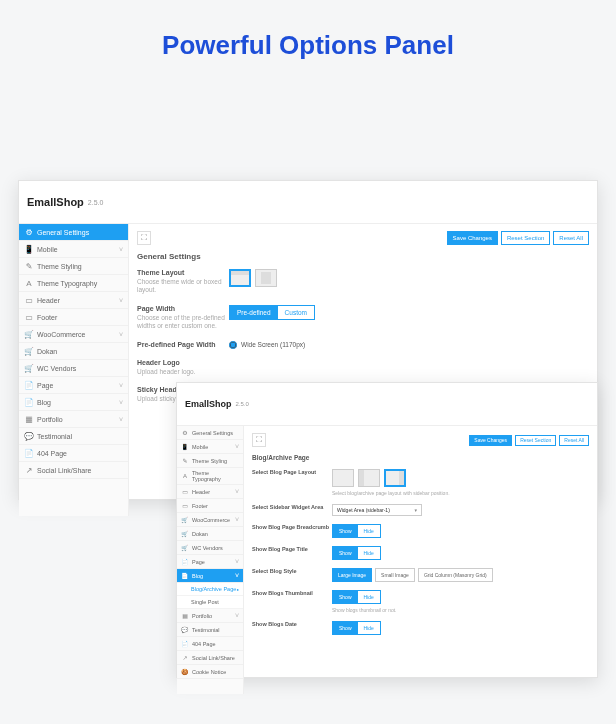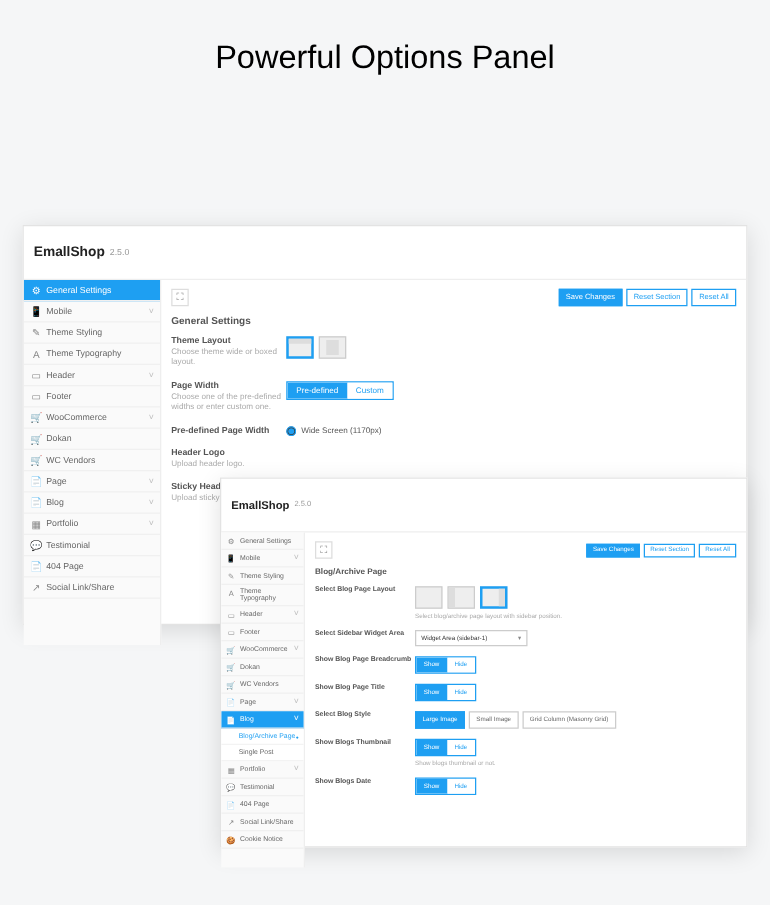--- a/index.html
+++ b/index.html
@@ -1,18 +1,18 @@
 <!DOCTYPE html>
 <html><head>
 <meta charset="utf-8">
 <style>
   * { box-sizing: border-box; margin: 0; padding: 0; }
   body { width: 616px; height: 724px; background: #f5f6f7; font-family: Arial, Helvetica, sans-serif; color: #333; overflow: hidden; position: relative; }
   .hero { text-align: center; padding: 30px 40px 14px; }
-  .hero h1 { font-size: 26px; font-weight: 400; color: #000000; margin-bottom: 18px; }
+  .hero h1 { font-size: 26px; font-weight: 700; color: #1d4ed8; margin-bottom: 18px; }
   .hero p { font-size: 14px; color: #666; line-height: 1.5; max-width: 460px; margin: 0 auto; }
 
   .panel { position: absolute; background: #fff; border: 1px solid #e3e3e3; box-shadow: 0 4px 18px rgba(0,0,0,0.12); }
   .panel-back { left: 18px; top: 180px; width: 580px; height: 320px; }
   .panel-front { left: 176px; top: 382px; width: 422px; height: 296px; }
 
   .titlebar { display: flex; align-items: center; padding: 21px 8px; border-bottom: 1px solid #eee; height: 26px; }
   .titlebar .brand { font-weight: 700; font-size: 11px; color: #222; }
   .titlebar .ver { font-size: 7px; color: #999; margin-left: 4px; }
   .panel-front .titlebar .brand { font-size: 9px; }

